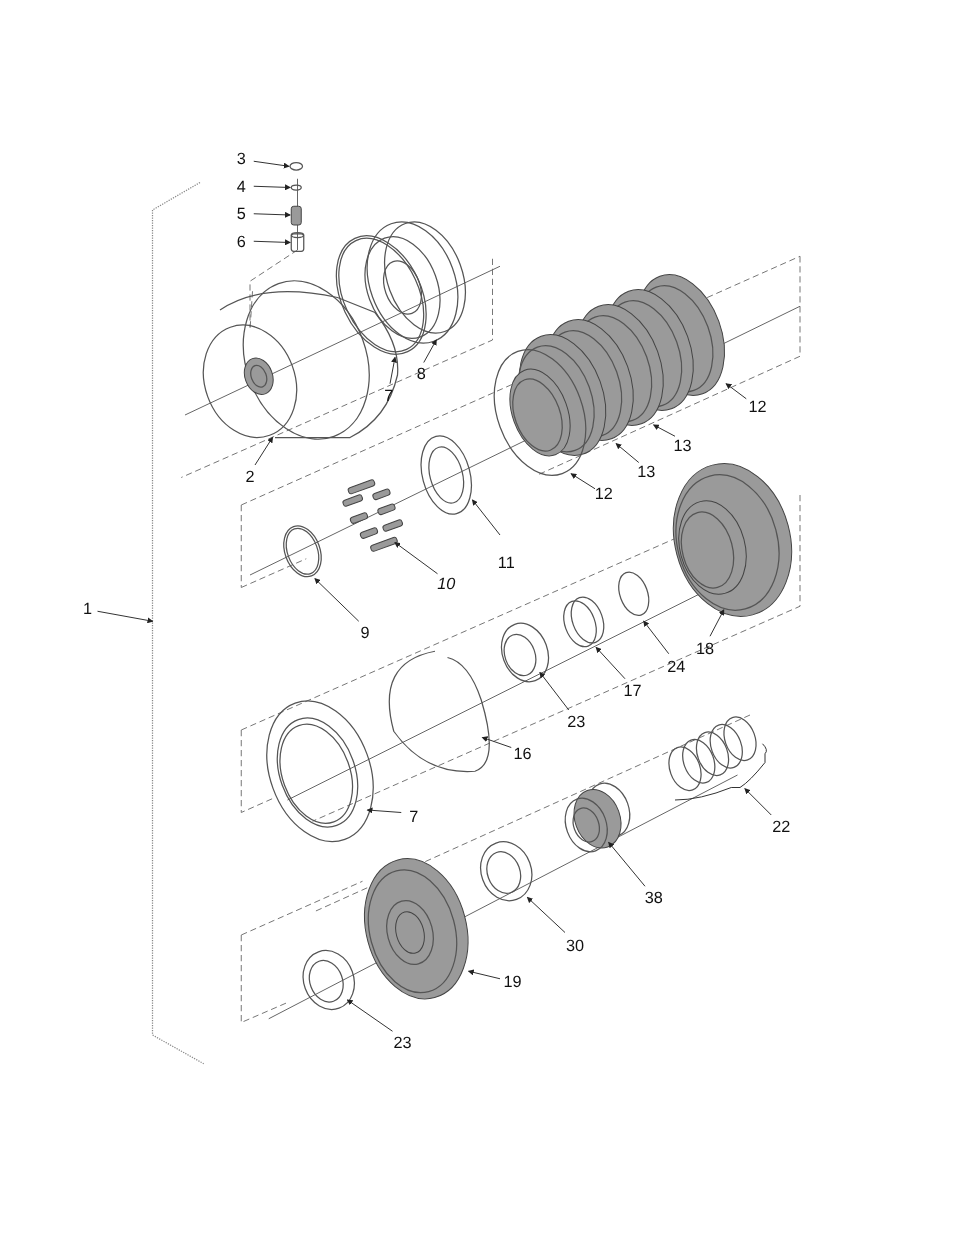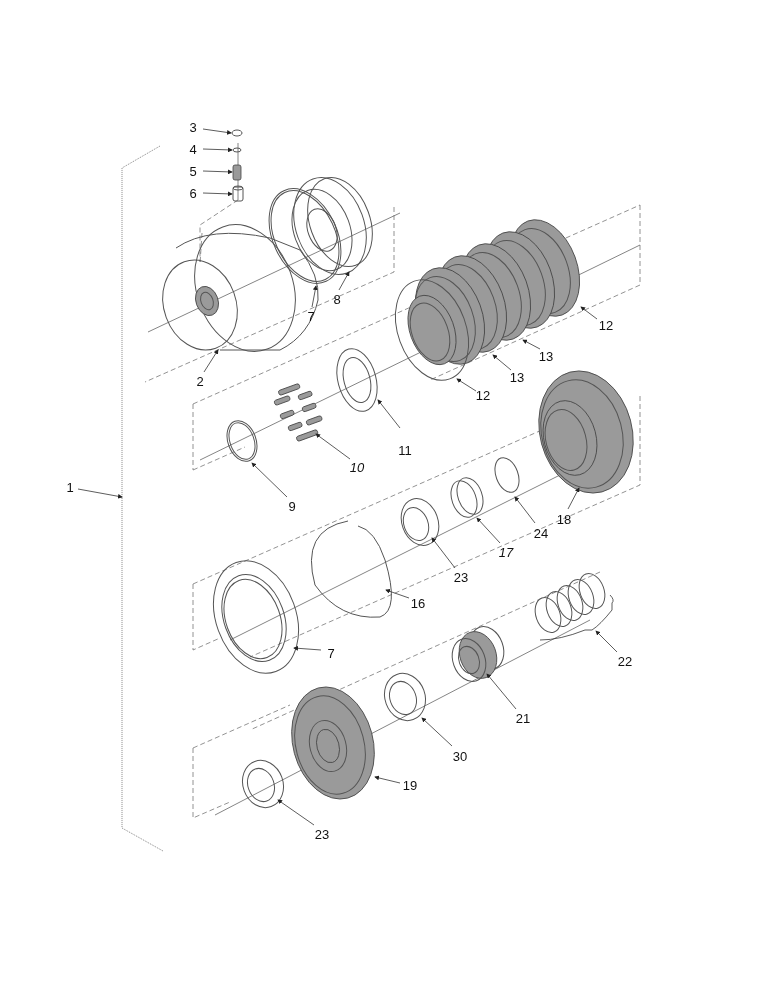--- a/index.html
+++ b/index.html
@@ -237,23 +237,23 @@
       <div class="callout" style="left: 337px; top: 299px;">8</div>
       <div class="callout" style="left: 292px; top: 506px;">9</div>
       <div class="callout" style="left: 357px; top: 467px; font-style: italic;">10</div>
       <div class="callout" style="left: 405px; top: 438px; margin-top: 12px;">11</div>
       <div class="callout" style="left: 483px; top: 395px;">12</div>
       <div class="callout" style="left: 606px; top: 325px;">12</div>
       <div class="callout" style="left: 517px; top: 377px;">13</div>
       <div class="callout" style="left: 546px; top: 356px;">13</div>
       <div class="callout" style="left: 331px; top: 653px;">7</div>
       <div class="callout" style="left: 418px; top: 603px; text-align: right;">16</div>
-      <div class="callout" style="left: 506px; top: 552px; font-style: italic;">17</div>
+      <div class="callout" style="left: 506px; top: 552px;">17</div>
       <div class="callout" style="left: 564px; top: 519px; text-align: center;">18</div>
       <div class="callout" style="left: 410px; top: 785px;">19</div>
       <div class="callout" style="left: 460px; top: 756px;">30</div>
-      <div class="callout" style="left: 523px; top: 718px;">21</div>
+      <div class="callout" style="left: 523px; top: 718px;">38</div>
       <div class="callout" style="left: 625px; top: 661px;">22</div>
       <div class="callout" style="left: 461px; top: 577px;">23</div>
       <div class="callout" style="left: 322px; top: 834px;">23</div>
       <div class="callout" style="left: 541px; top: 533px;">24</div>
     </div>
 </div>
 
 </body></html>

